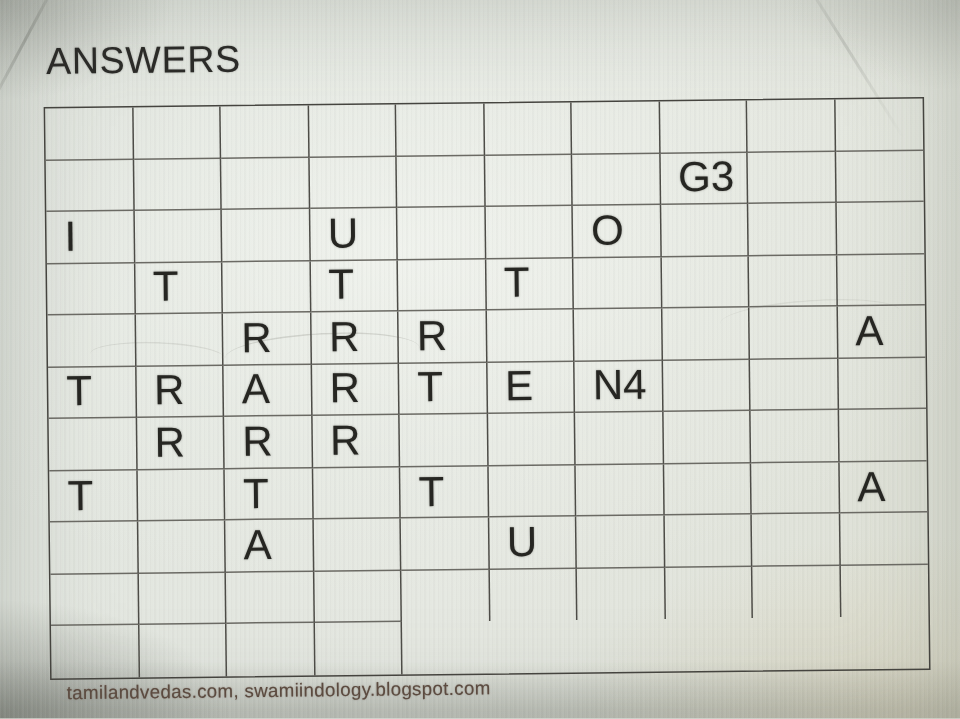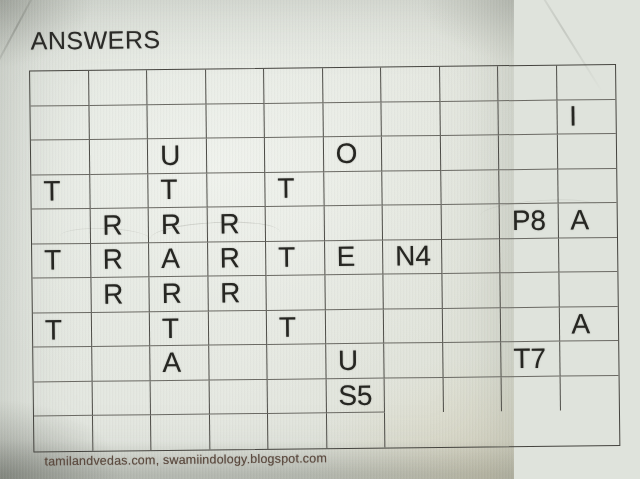--- a/index.html
+++ b/index.html
@@ -10,21 +10,21 @@
     width: 640px;
     height: 479px;
     overflow: hidden;
     font-family: "Liberation Sans", "DejaVu Sans", sans-serif;
     background: #dfe3dc;
   }
 
   
   .photo {
     position: relative;
-    width: 514px;
+    width: 640px;
     height: 479px;
     background-color: #e0e4dd;
     background-image:
       repeating-linear-gradient(90deg, rgba(255,255,255,0.05) 0 1px, rgba(0,0,0,0.02) 1px 2px, rgba(255,255,255,0.0) 2px 3px),
       radial-gradient(90% 70% at 42% 35%, rgba(249,251,247,0.55) 0%, rgba(241,244,239,0.25) 40%, rgba(241,244,239,0) 70%),
       radial-gradient(50% 35% at 94% 99%, rgba(206,196,166,0.38) 0%, rgba(206,196,166,0) 70%),
       radial-gradient(32% 22% at 0% 100%, rgba(68,70,64,0.42) 0%, rgba(68,70,64,0) 75%),
       radial-gradient(26% 20% at 0% 0%, rgba(108,110,104,0.38) 0%, rgba(108,110,104,0) 70%),
       radial-gradient(26% 18% at 100% 0%, rgba(120,122,116,0.25) 0%, rgba(120,122,116,0) 70%),
       linear-gradient(to bottom, rgba(0,0,0,0) 92%, rgba(70,73,65,0.22) 99%),
@@ -146,20 +146,21 @@
         <div class="cell"></div>
         <div class="cell"></div>
         <div class="cell"></div>
         <div class="cell"></div>
         <div class="cell"></div>
         <div class="cell"></div>
         <div class="cell"></div>
         <div class="cell"></div>
         <div class="cell"></div>
         <div class="cell"></div>
+        <div class="cell">G3</div>
         <div class="cell"></div>
         <div class="cell"></div>
         <div class="cell">I</div>
         <div class="cell"></div>
         <div class="cell"></div>
         <div class="cell">U</div>
         <div class="cell"></div>
         <div class="cell"></div>
         <div class="cell">O</div>
         <div class="cell"></div>
@@ -177,21 +178,20 @@
         <div class="cell"></div>
         <div class="cell"></div>
         <div class="cell"></div>
         <div class="cell">R</div>
         <div class="cell">R</div>
         <div class="cell">R</div>
         <div class="cell"></div>
         <div class="cell"></div>
         <div class="cell"></div>
         <div class="cell"></div>
-        <div class="cell">P8</div>
         <div class="cell">A</div>
         <div class="cell">T</div>
         <div class="cell">R</div>
         <div class="cell">A</div>
         <div class="cell">R</div>
         <div class="cell">T</div>
         <div class="cell">E</div>
         <div class="cell">N4</div>
         <div class="cell"></div>
         <div class="cell"></div>
@@ -217,28 +217,26 @@
         <div class="cell"></div>
         <div class="cell">A</div>
         <div class="cell"></div>
         <div class="cell"></div>
         <div class="cell">A</div>
         <div class="cell"></div>
         <div class="cell"></div>
         <div class="cell">U</div>
         <div class="cell"></div>
         <div class="cell"></div>
-        <div class="cell">T7</div>
-        <div class="cell"></div>
-        <div class="cell"></div>
-        <div class="cell"></div>
-        <div class="cell"></div>
-        <div class="cell"></div>
-        <div class="cell"></div>
-        <div class="cell">S5</div>
+        <div class="cell"></div>
+        <div class="cell"></div>
+        <div class="cell"></div>
+        <div class="cell"></div>
+        <div class="cell"></div>
+        <div class="cell"></div>
         <div class="cell"></div>
         <div class="cell"></div>
         <div class="cell"></div>
         <div class="cell"></div>
         <div class="cell"></div>
         <div class="cell"></div>
         <div class="cell"></div>
         <div class="cell"></div>
         <div class="cell"></div>
         <div class="cell"></div>

